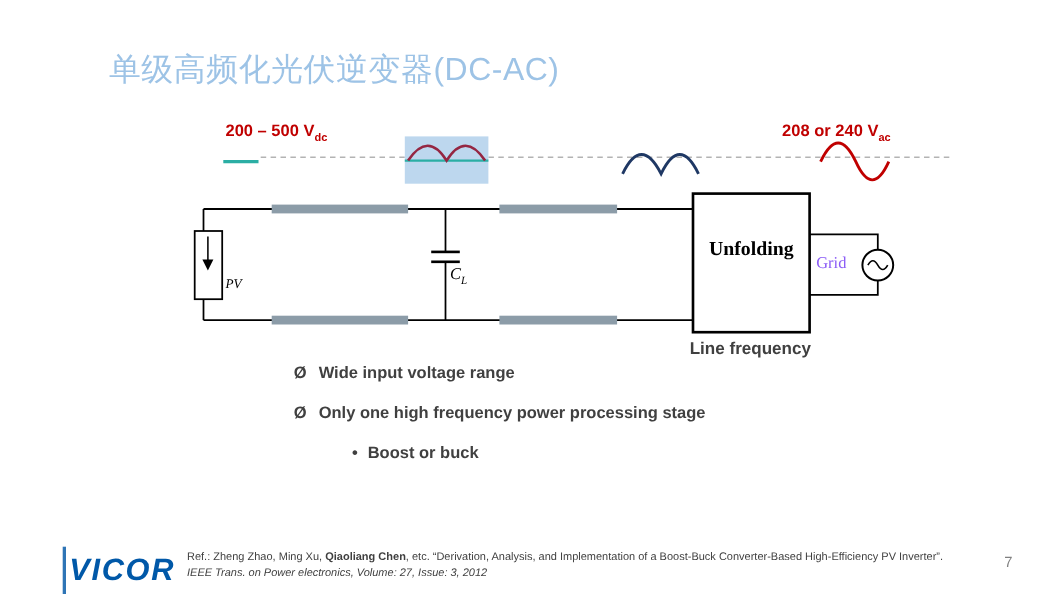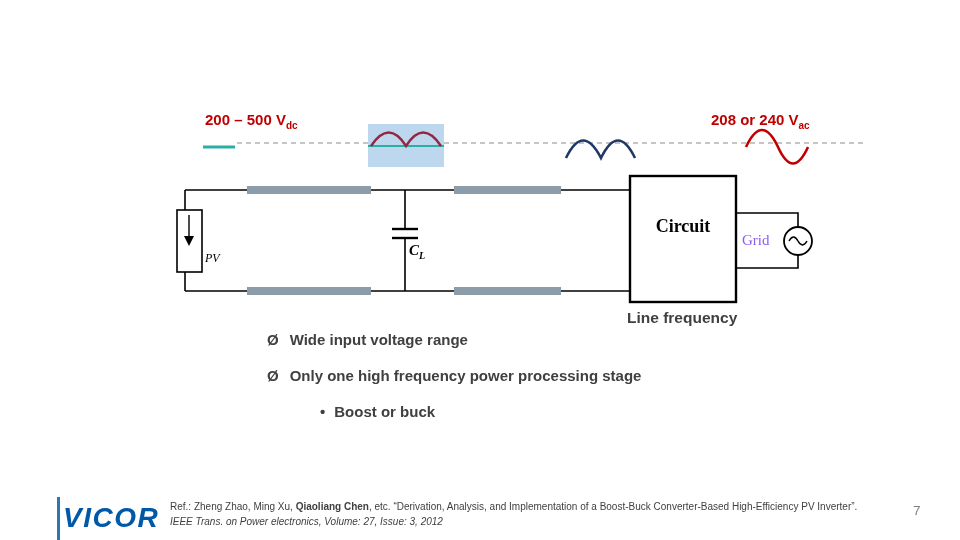--- a/index.html
+++ b/index.html
@@ -4,21 +4,21 @@
 <style>
   * { margin:0; padding:0; box-sizing:border-box; }
   html,body { width:960px; height:540px; background:#fff; font-family:"Liberation Sans",sans-serif; }
   .slide { position:relative; width:960px; height:540px; background:#fff; overflow:hidden; }
   .abs { position:absolute; }
   .title { left:99px; top:44px; font-size:29px; color:#9DC3E6; letter-spacing:0.5px; white-space:nowrap; }
   .vlabel { font-size:15px; font-weight:bold; color:#C00000; white-space:nowrap; }
   .vlabel sub { font-size:10px; }
   .serif { font-family:"Liberation Serif", serif; }
   .pv-label { left:205px; top:227px; font-size:12px; font-style:italic; color:#000;margin-top:24px; }
-  .cap-label { left:409px; top:242px; font-size:15px; font-style:italic; color:#000;font-weight:bold; }
+  .cap-label { left:409px; top:242px; font-size:15px; font-style:italic; color:#000; }
   .cap-label sub { font-size:10px; font-style:italic; }
   .unfolding { left:631px; top:214px; width:104px; text-align:center; font-weight:bold; font-size:18px; line-height:25px; color:#000; }
   .grid-label { left:742px; top:232px; font-size:15px; color:#8b5cf6; }
   .teal { color:#404040; font-weight:bold; }
   .line-freq { left:627px; top:309px; font-size:15.5px; white-space:nowrap; }
   .bullet { font-size:15px; white-space:nowrap; }
   .bullet .marker { display:inline-block; margin-right:11px; }
   .b1 { left:267px; top:331px; }
   .b2 { left:267px; top:367px; }
   .sb1 { left:320px; top:403px; }
@@ -69,31 +69,32 @@
     <line x1="405" y1="238" x2="405" y2="291" stroke="#000" stroke-width="1.6"></line>
 
     <rect x="630" y="176" width="106" height="126" fill="#fff" stroke="#000" stroke-width="2.4"></rect>
 
     <polyline points="736,213 798,213 798,227" fill="none" stroke="#000" stroke-width="1.6"></polyline>
     <polyline points="736,268 798,268 798,255" fill="none" stroke="#000" stroke-width="1.6"></polyline>
     <circle cx="798" cy="241" r="14" fill="#fff" stroke="#000" stroke-width="1.8"></circle>
     <path d="M789,241 q4.5,-8 9,0 q4.5,8 9,0" fill="none" stroke="#000" stroke-width="1.5"></path>
   </svg>
 
+  <div class="abs title">单级高频化光伏逆变器(DC-AC)</div>
 
   <div class="abs vlabel" style="left:172px; top:111px;margin-left:33px;"><span>200 – 500 V</span><sub>dc</sub></div>
 
   <div class="abs vlabel" style="left:711px; top:111px;"><span>208 or 240 V</span><sub>ac</sub></div>
 
   <div class="abs serif pv-label">PV</div>
 
   <div class="abs serif cap-label"><span>C</span><sub>L</sub></div>
 
   <div class="abs serif unfolding">
-    <div>Circuit</div>
+    <div>Unfolding</div>
   </div>
 
   <div class="abs serif grid-label">Grid</div>
 
   <div class="abs teal line-freq">Line frequency</div>
 
   <div class="abs teal bullet b2"><span class="marker">Ø</span><span>Only one high frequency power processing stage</span></div>
 
   <div class="abs teal bullet b1"><span class="marker">Ø</span><span>Wide input voltage range</span></div>
 

